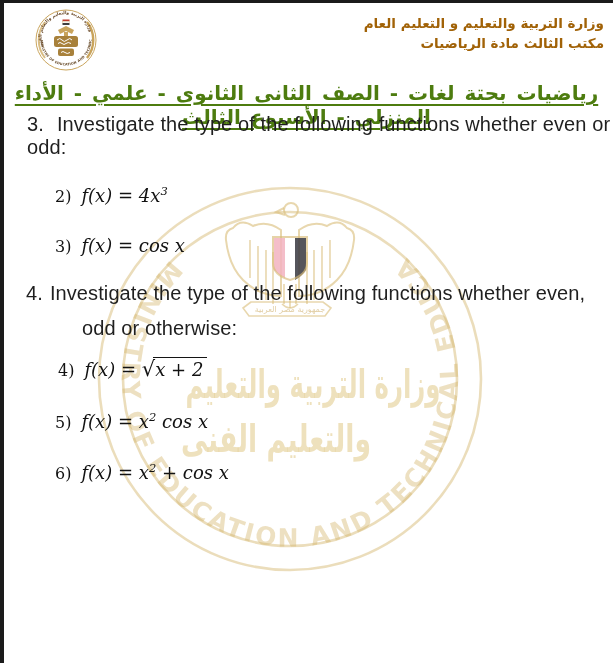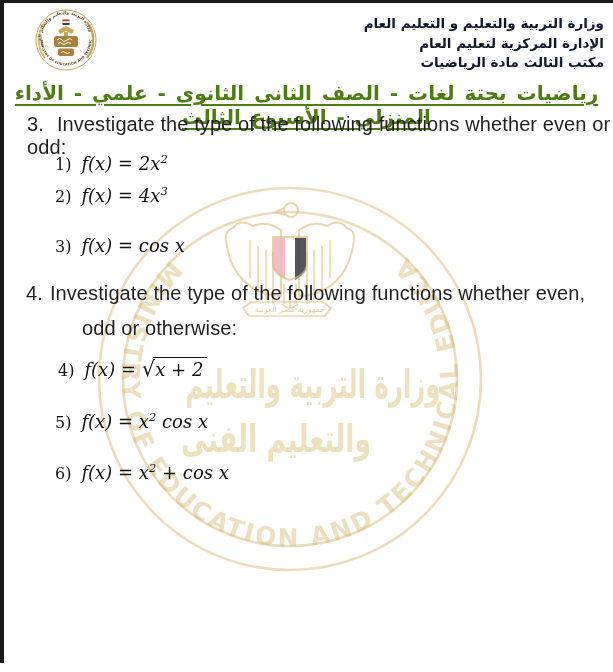--- a/index.html
+++ b/index.html
@@ -16,21 +16,21 @@
 
   
   .content { position:absolute; left:0; top:0; width:613px; height:672px; z-index:1; }
 
   .logo { position:absolute; left:35px; top:9px; width:62px; height:62px; }
 
   .header-ar {
     position:absolute; top:14px; right:9px; width:330px;
     direction:rtl; text-align:right;
     font-family:"DejaVu Sans", sans-serif; font-weight:bold;
-    font-size:13.5px; line-height:19.5px; color:#0f172a;
+    font-size:13.5px; line-height:19.5px; color:#a16207;
   }
   .doc-title {
     position:absolute; top:81px; left:14px; right:14px;
     direction:rtl; text-align:center;
     font-family:"DejaVu Sans", sans-serif; font-weight:bold;
     font-size:20px; color:#4d7c0f; word-spacing:3px;
     text-decoration:underline; text-underline-offset:4px; text-decoration-thickness:1.5px;
   }
   .prompt {
     position:absolute; font-size:20px; color:#1f1f1f; letter-spacing:0.1px;
@@ -113,33 +113,29 @@
       <g>
         <rect x="19" y="27" width="24" height="11" rx="2.5" fill="#a8813b"></rect>
         <rect x="23" y="39.5" width="16" height="7.5" rx="2" fill="#a8813b"></rect>
         <path d="M22,31 q3,-3 5,0 t5,0 t5,0 M23,34.5 q2,-2 4,0 t4,0 t5,0" stroke="#ffffff" stroke-width="1" fill="none"></path>
         <path d="M26,43.5 q2,-2 4,0 t5,0" stroke="#ffffff" stroke-width="1" fill="none"></path>
       </g>
     </svg>
 
     <div class="header-ar">
       <div>وزارة التربية والتعليم و التعليم العام</div>
-      <div>الإدارة المركزية لتعليم العام</div>
       <div>مكتب الثالث مادة الرياضيات</div>
     </div>
 
     <div class="doc-title">رياضيات بحتة لغات - الصف الثانى الثانوى - علمي - الأداء المنزلي - الأسبوع الثالث</div>
 
     <div class="prompt" style="left:27px; top:113px;">
       <span class="q-num gap-wide">3.</span><span>Investigate the type of the following functions whether even or odd:</span>
     </div>
 
-    <div class="math-item" style="left:55px; top:152px;">
-      <span class="math-label">1)</span><span>f(x) = 2x</span><sup>2</sup>
-    </div>
     <div class="math-item" style="left:55px; top:184px;">
       <span class="math-label">2)</span><span>f(x) = 4x</span><sup>3</sup>
     </div>
     <div class="math-item" style="left:55px; top:234px;">
       <span class="math-label">3)</span><span>f(x) = cos x</span><sup></sup>
     </div>
 
     <div class="prompt" style="left:26px; top:282px;">
       <span class="q-num gap-narrow">4.</span><span>Investigate the type of the following functions whether even,</span>
     </div>

